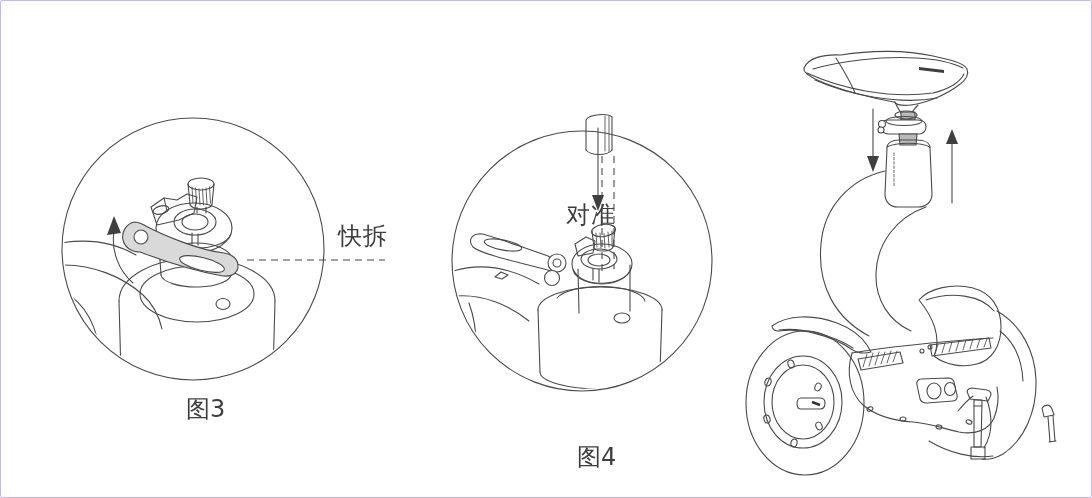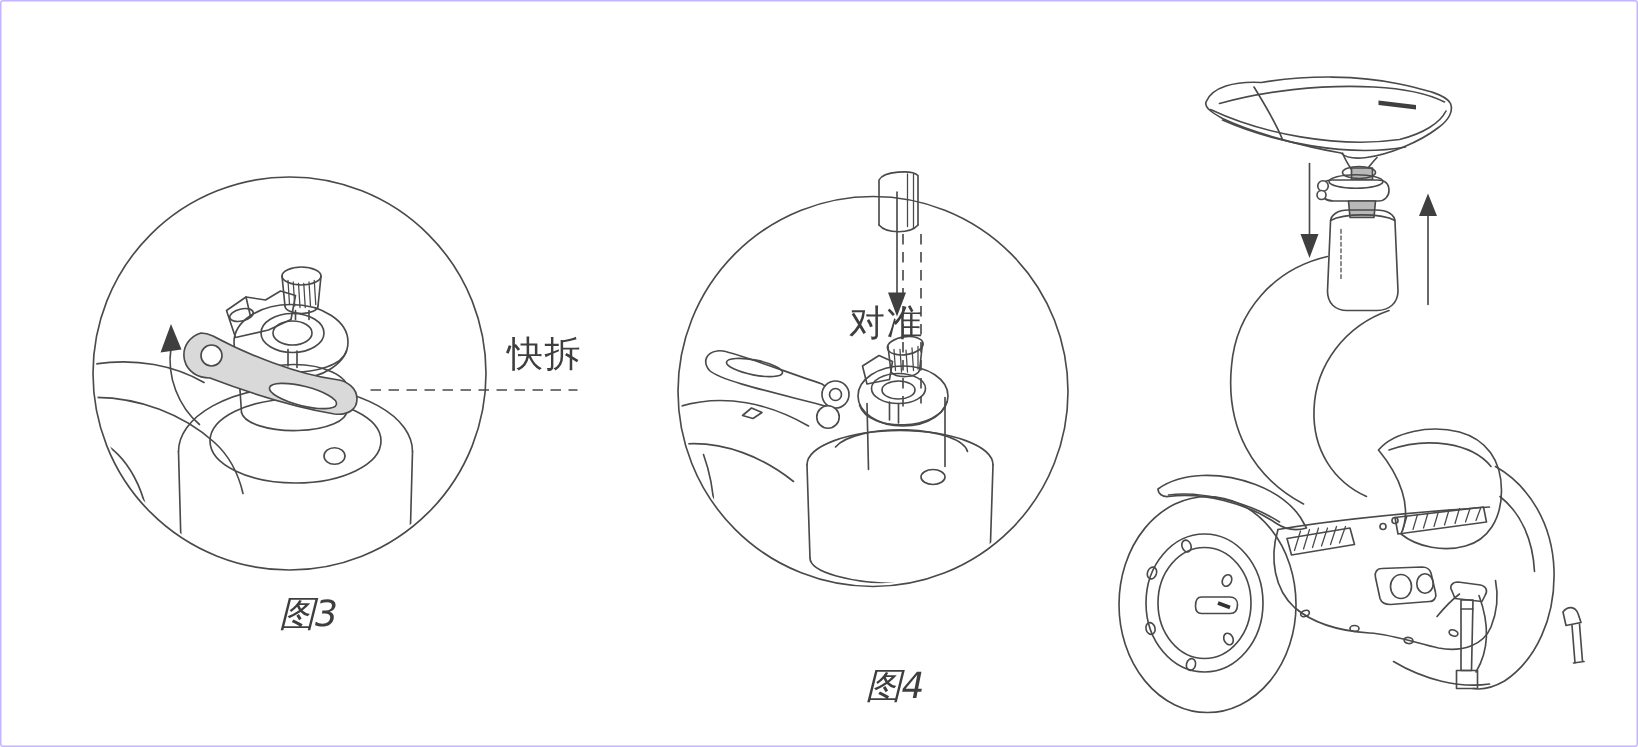--- a/index.html
+++ b/index.html
@@ -17,21 +17,21 @@
   .thin{fill:none;stroke:#4a4a4a;stroke-width:.85;stroke-linecap:round;}
   .grayfill{fill:#d9d9d9;stroke:#4a4a4a;stroke-width:1.1;stroke-linejoin:round;}
   .metal{fill:#b9b9b9;stroke:#4a4a4a;stroke-width:1.1;stroke-linejoin:round;}
   .whitefill{fill:#ffffff;stroke:#4a4a4a;stroke-width:1.1;}
   .dark{fill:#3f3f3f;stroke:none;}
   .dash{fill:none;stroke:#4a4a4a;stroke-width:1.1;stroke-dasharray:7 5;}
   .label{
     position:absolute;color:#3e3e3e;font-size:24px;line-height:1.1;
     letter-spacing:1px;white-space:nowrap;
   }
-  .caption{position:absolute;color:#3e3e3e;font-size:24px;line-height:1.1;white-space:nowrap;font-style:italic;}
+  .caption{position:absolute;color:#3e3e3e;font-size:24px;line-height:1.1;white-space:nowrap;}
 </style>
 </head>
 <body>
 
 <div class="page">
 
 <svg width="1090" height="496" viewBox="0 0 1090 496">
   <defs>
     <clipPath id="clip3">
           <circle cx="192" cy="248" r="129"></circle>

